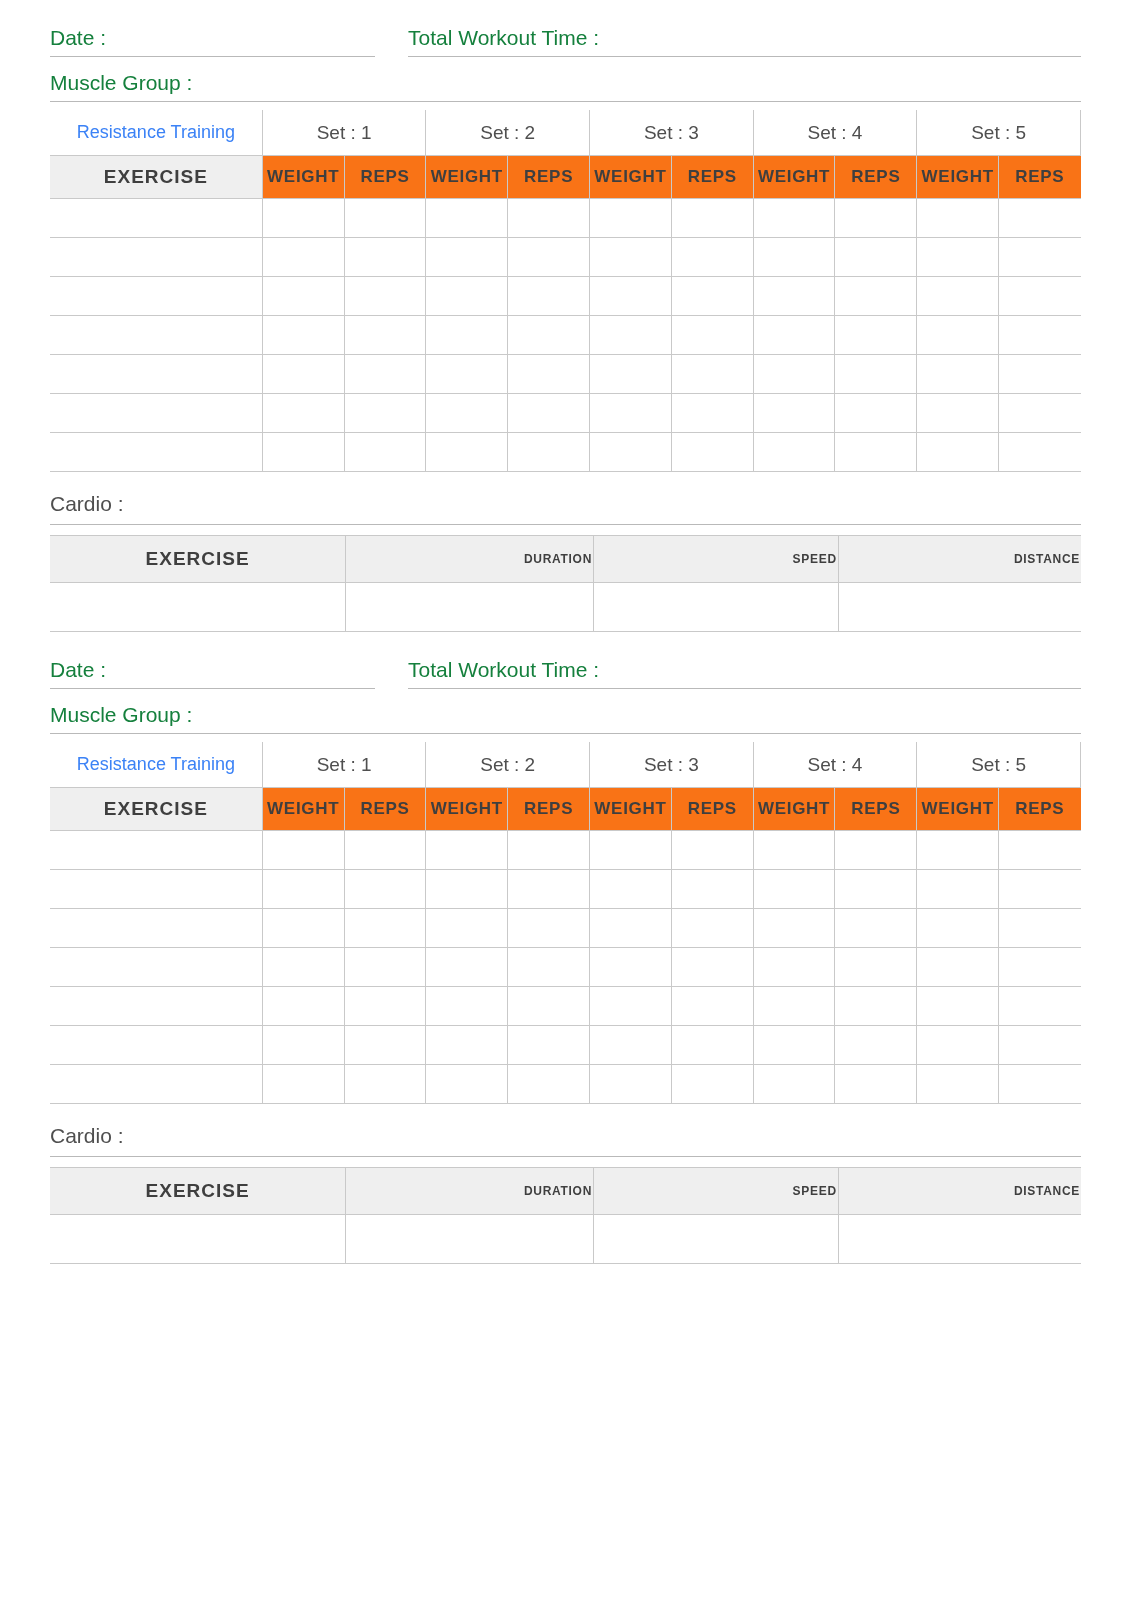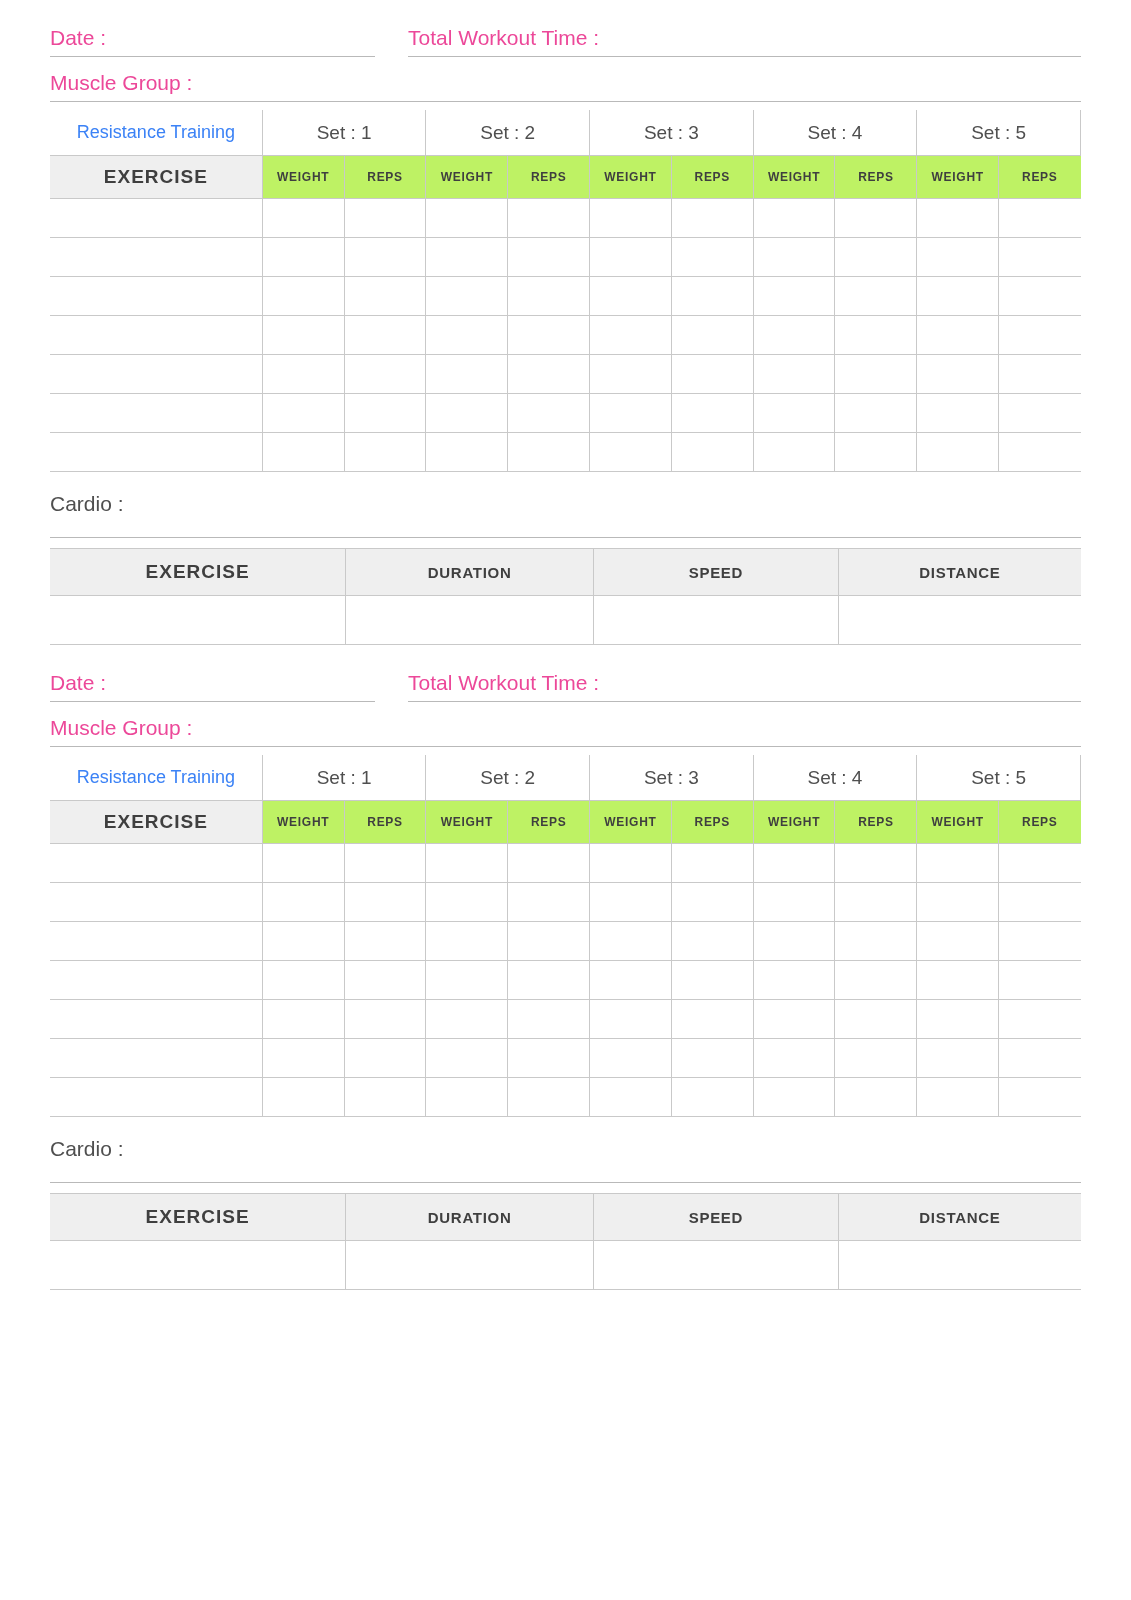--- a/index.html
+++ b/index.html
@@ -47,21 +47,21 @@
   }
   .meta-field.date {
     width: 325px;
     margin-right: 33px;
   }
   .meta-field.time {
     flex: 1;
   }
   .meta-label {
     font-size: 21px;
-    color: #ec4899;
+    color: #15803d;
     font-weight: normal;
     white-space: nowrap;
   }
   .meta-full {
     display: flex;
     align-items: flex-end;
     border-bottom: 1px solid #b9b9b9;
     padding-bottom: 6px;
     margin-top: 14px;
   }
@@ -98,23 +98,23 @@
     background: #efefef;
     text-align: center;
     font-size: 19px;
     font-weight: bold;
     color: #3f3f3f;
     letter-spacing: 1px;
     height: 42px;
     border-left: none !important;
   }
   .rt-sub {
-    background: #bef264;
+    background: #f97316;
     text-align: center;
-    font-size: 12px;
+    font-size: 17px;
     font-weight: bold;
     color: #3f3f3f;
     letter-spacing: 0.7px;
     height: 42px;
   }
   .rt-sub.last {
     border-right: none !important;
   }
   .rt-row td {
     height: 38px;
@@ -124,21 +124,21 @@
   }
   .rt-row td.lastcol {
     border-right: none !important;
   }
 
   
   .cardio-label {
     font-size: 21px;
     color: #4f4f4f;
     border-bottom: 1px solid #b9b9b9;
-    padding-bottom: 21px;
+    padding-bottom: 8px;
     margin-top: 20px;
   }
   table.cardio {
     width: 100%;
     border-collapse: collapse;
     table-layout: fixed;
     margin-top: 10px;
   }
   table.cardio th, table.cardio td {
     border: 1px solid #c9c9c9;
@@ -149,22 +149,23 @@
     height: 44px;
     font-weight: bold;
     color: #3f3f3f;
   }
   .cd-head.exercise {
     font-size: 19px;
     letter-spacing: 1px;
     border-left: none !important;
   }
   .cd-head.sub {
-    font-size: 15px;
+    font-size: 12px;
     letter-spacing: 0.7px;
+    text-align: right;
   }
   .cd-head.last {
     border-right: none !important;
   }
   .cd-row td {
     height: 46px;
   }
   .cd-row td.firstcol { border-left: none !important; }
   .cd-row td.lastcol  { border-right: none !important; }
 

